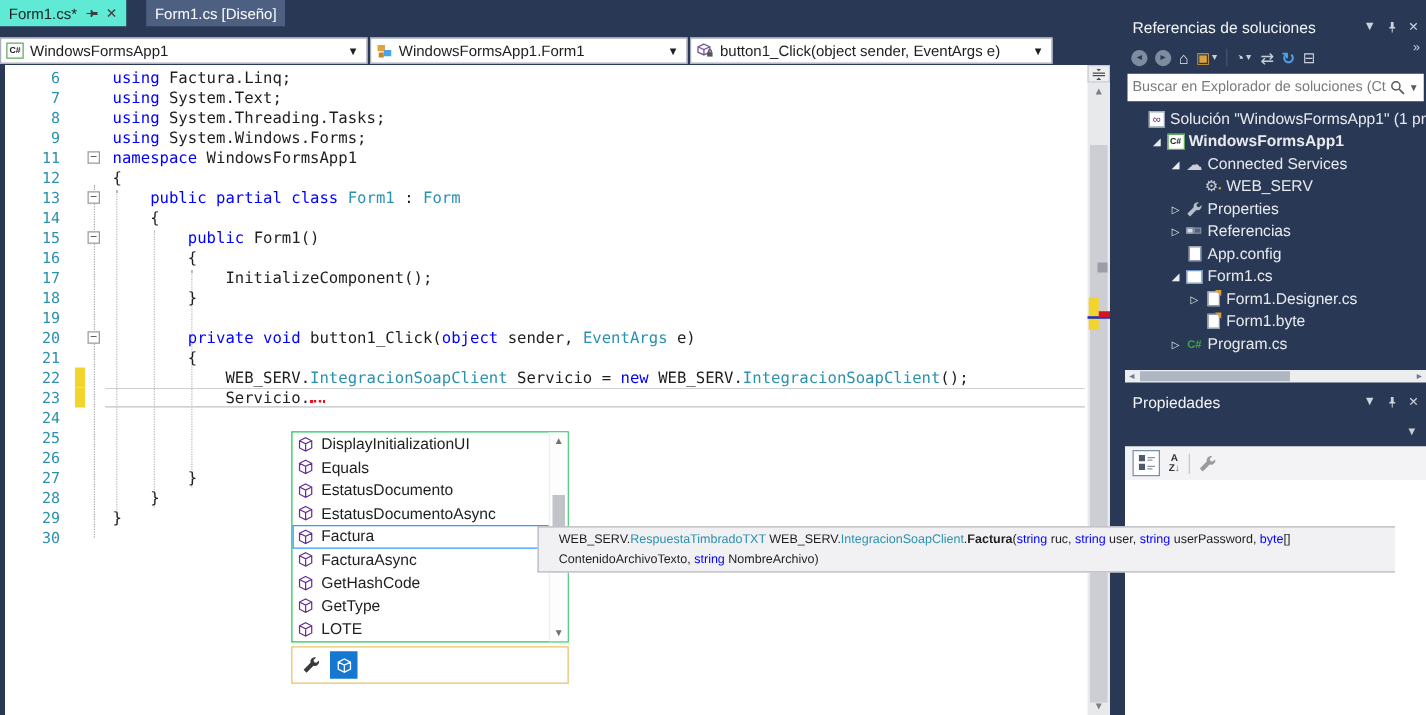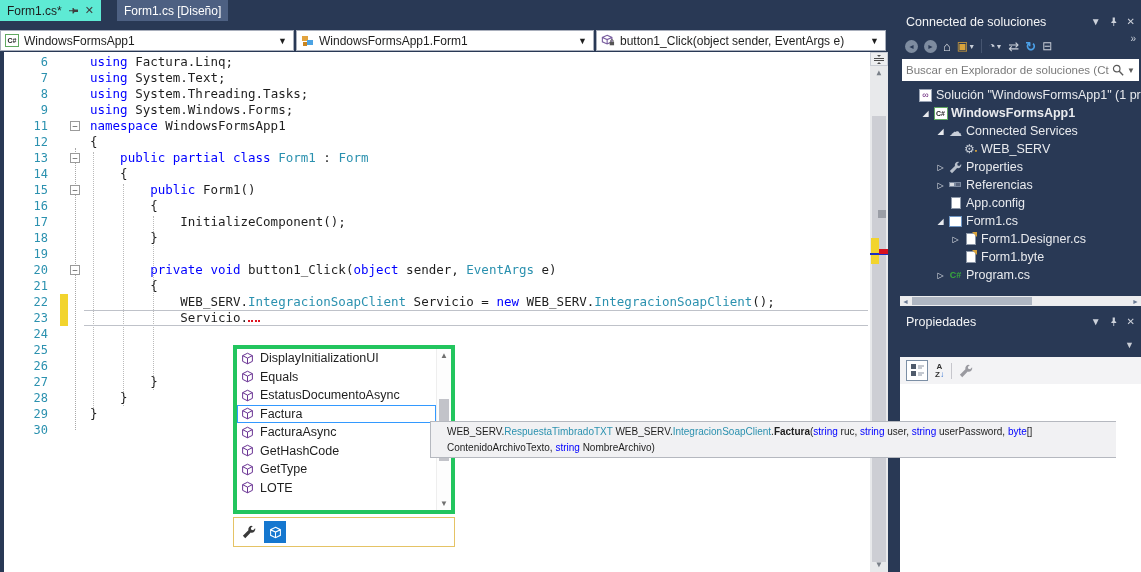--- a/index.html
+++ b/index.html
@@ -13,21 +13,21 @@
   .tab.inactive { background:#4D6082; color:#FFFFFF; margin-left:16px; }
   .tab .pin, .tab .closex { margin-left:7px; font-size:11px; color:#3E3E3E; }
   .tab .pin svg { display:block; }
 
   
   #navbar { position:absolute; left:0; top:29px; width:888px; height:23px; display:flex; gap:2px; padding:1px 0; }
   .combo { background:#FFFFFF; border:1px solid #A9AFBC; height:21px; display:flex; align-items:center; padding:0 4px; font-size:12px; }
   .combo .lbl { flex:1; white-space:nowrap; overflow:hidden; }
   .combo .caret { color:#1E1E1E; font-size:9px; padding:0 2px; }
   #combo-project { width:294px; }
-  #combo-type { width:298px; }
+  #combo-type { width:254px; }
   #combo-member { width:290px; }
   .csbadge { width:14px; height:13px; border:1px solid #61A961; background:#fff; color:#1E1E1E; font-size:7px; font-weight:bold; display:flex; align-items:center; justify-content:center; margin-right:5px; flex:none; }
   .mini { margin-right:5px; flex:none; display:inline-flex; }
 
   
   #editor { position:absolute; left:4px; top:52px; width:884px; height:520px; background:#FFFFFF; font-family:"DejaVu Sans Mono",monospace; }
   #code-rows { position:absolute; left:0; top:2px; right:20px; }
   .cl { display:flex; height:16px; line-height:16px; font-size:12.5px; }
   .ln { width:56px; text-align:right; padding-right:12px; color:#2B91AF; font-size:12px; flex:none; }
   .chg { width:8px; flex:none; }
@@ -49,21 +49,21 @@
   #split-handle { position:absolute; right:0; top:0; width:18px; height:14px; background:#EDEEF0; border:1px solid #C8CCD4; display:flex; align-items:center; justify-content:center; }
   .sb-arrow { position:absolute; left:0; width:18px; height:14px; color:#7A8089; font-size:8px; text-align:center; line-height:14px; }
   #vthumb { position:absolute; left:2px; right:2px; top:64px; height:446px; background:#CDCED4; }
   .mark { position:absolute; }
   #mark-gray { right:2px; top:158px; width:8px; height:8px; background:#9B9EA6; }
   #mark-yellow { left:1px; top:186px; width:8px; height:26px; background:#F2D42D; }
   #mark-blue { left:0; right:0; top:201px; height:2px; background:#1B2DC3; }
   #mark-red { right:0; top:197px; width:9px; height:5px; background:#D8121F; }
 
   
-  #is-list { position:absolute; left:233px; top:345px; width:222px; height:169px; background:#FFFFFF; border:4px solid #22c55e; z-index:30; }
+  #is-list { position:absolute; left:233px; top:345px; width:222px; height:169px; background:#FFFFFF; border:1px solid #22c55e; z-index:30; }
   #is-items { position:absolute; left:0; top:0; right:15px; bottom:0; }
   .isrow { height:18.5px; display:flex; align-items:center; padding-left:4px; font-size:12.5px; position:relative; color:#1E1E1E; }
   .isrow .cube { margin-right:6px; display:inline-flex; flex:none; }
   .isrow.sel::after { content:""; position:absolute; inset:0; border:1px solid #3399FF; }
   #is-scroll { position:absolute; right:0; top:0; bottom:0; width:15px; background:#FDFDFD; border-left:1px solid #EEE; }
   #is-up { position:absolute; top:2px; left:0; width:14px; text-align:center; color:#707070; font-size:8px; }
   #is-down { position:absolute; bottom:2px; left:0; width:14px; text-align:center; color:#707070; font-size:8px; }
   #is-thumb { position:absolute; left:2px; width:10px; top:50px; height:62px; background:#C2C3C9; }
   #is-filter { position:absolute; left:233px; top:517px; width:222px; height:30px; background:#FFFFFF; border:1px solid #E5C365; z-index:30; display:flex; align-items:center; padding-left:8px; gap:8px; }
   #filter-method-btn { width:22px; height:22px; background:#1577CF; display:flex; align-items:center; justify-content:center; }
@@ -360,20 +360,28 @@
           </svg>
         </span>
         <span>Equals</span>
       </div>
       <div class="isrow">
         <span class="cube">
           <svg width="13" height="13" viewBox="0 0 16 16">
             <path fill="none" stroke="#652D90" stroke-width="1.2" d="M8 1.5 14 4.5v7L8 14.5 2 11.5v-7zM2 4.5 8 7.5l6-3M8 7.5v7"></path>
           </svg>
         </span>
+        <span>EstatusDocumento</span>
+      </div>
+      <div class="isrow">
+        <span class="cube">
+          <svg width="13" height="13" viewBox="0 0 16 16">
+            <path fill="none" stroke="#652D90" stroke-width="1.2" d="M8 1.5 14 4.5v7L8 14.5 2 11.5v-7zM2 4.5 8 7.5l6-3M8 7.5v7"></path>
+          </svg>
+        </span>
         <span>EstatusDocumentoAsync</span>
       </div>
       <div class="isrow sel">
         <span class="cube">
           <svg width="13" height="13" viewBox="0 0 16 16">
             <path fill="none" stroke="#652D90" stroke-width="1.2" d="M8 1.5 14 4.5v7L8 14.5 2 11.5v-7zM2 4.5 8 7.5l6-3M8 7.5v7"></path>
           </svg>
         </span>
         <span>Factura</span>
       </div>
@@ -429,21 +437,21 @@
     </span>
 </div>
 
 <div id="sig-tooltip">
     <div><span class="c-p">WEB_SERV.</span><span class="c-t">RespuestaTimbradoTXT</span><span class="c-p"> WEB_SERV.</span><span class="c-t">IntegracionSoapClient</span><span class="c-p">.</span><span class="c-b">Factura</span><span class="c-p">(</span><span class="c-k">string</span><span class="c-p"> ruc, </span><span class="c-k">string</span><span class="c-p"> user, </span><span class="c-k">string</span><span class="c-p"> userPassword, </span><span class="c-k">byte</span><span class="c-p">[]</span></div>
     <div><span class="c-p">ContenidoArchivoTexto, </span><span class="c-k">string</span><span class="c-p"> NombreArchivo)</span></div>
   </div>
 
 <div class="panel" id="sol-explorer">
   <div class="ptitle">
-    <span class="t">Connected de soluciones</span>
+    <span class="t">Referencias de soluciones</span>
     <span class="ic">▼</span>
     <span class="ic">
         <svg width="8" height="10" viewBox="0 0 9 10">
           <path fill="#CDD2DB" d="M5.5 0v4l1.5 1v1H4.7v3.5h-.9V6H1.5V5L3 4V0z"></path>
         </svg>
       </span>
     <span class="ic">✕</span>
   </div>
   <div class="se-toolbar">
     <span class="tbi circ">◄</span>

